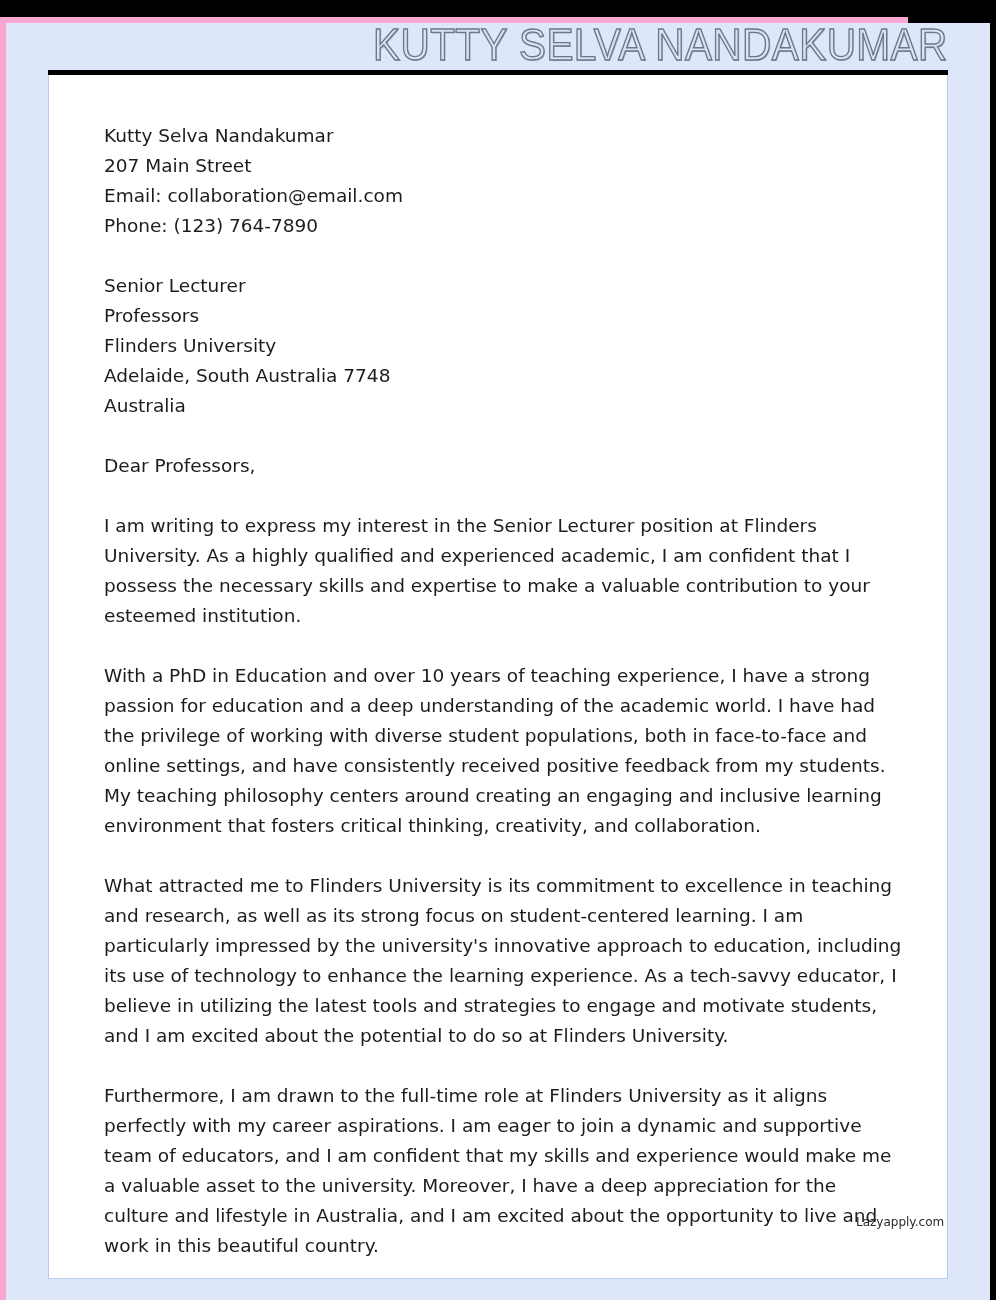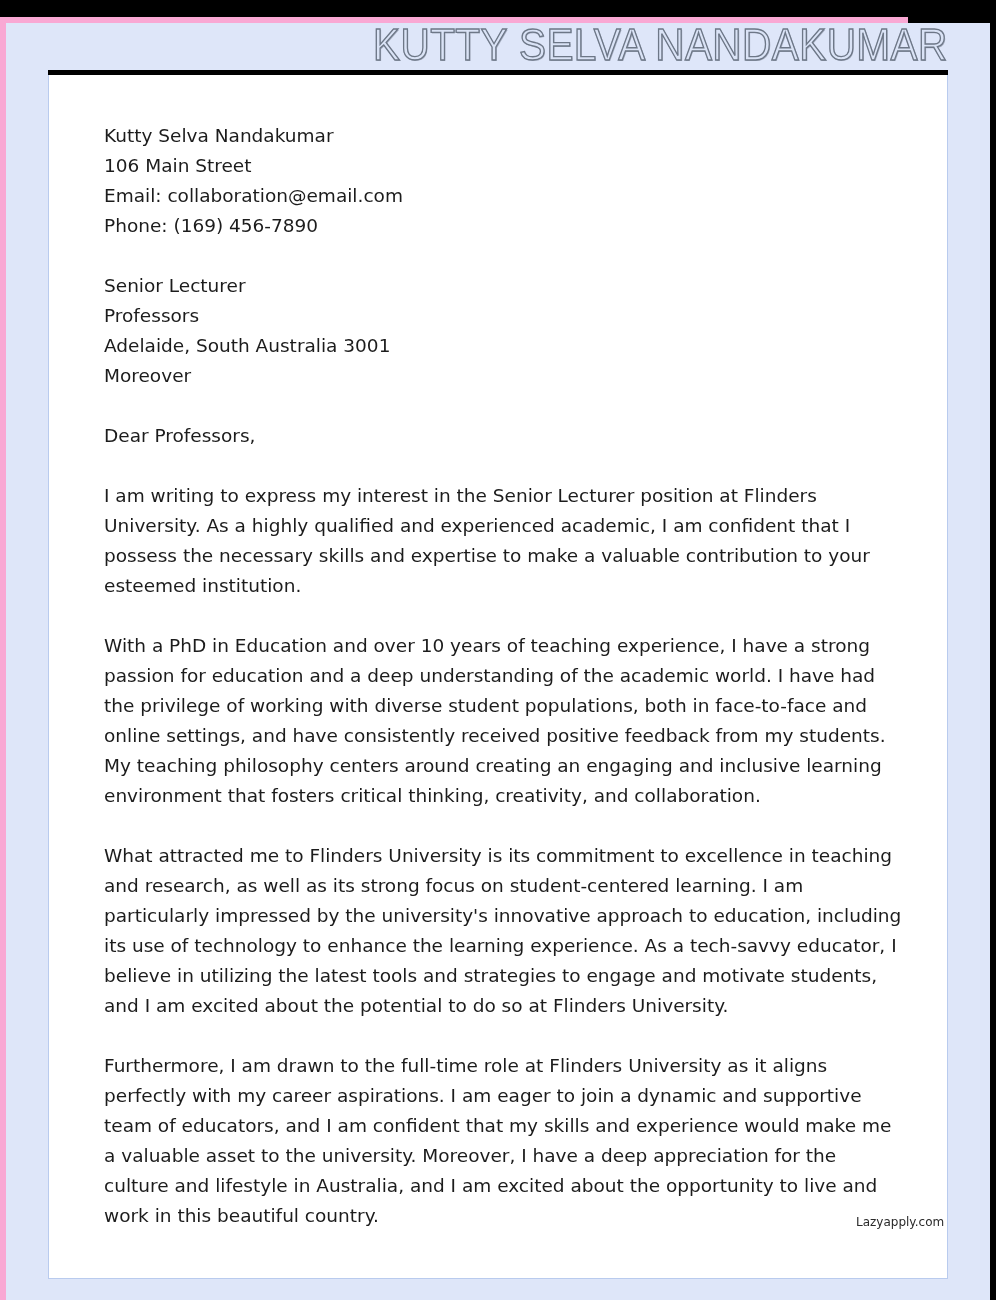--- a/index.html
+++ b/index.html
@@ -135,30 +135,31 @@
       <div class="doc-title">KUTTY SELVA NANDAKUMAR</div>
     </div>
     <div class="title-rule"></div>
 
     <div class="sheet"></div>
 
     <div class="letter">
 
       <div class="block">
         <div class="line">Kutty Selva Nandakumar</div>
-        <div class="line">106 Main Street</div>
+        <div class="line">207 Main Street</div>
         <div class="line">Email: collaboration@email.com</div>
-        <div class="line">Phone: (169) 456-7890</div>
+        <div class="line">Phone: (123) 764-7890</div>
       </div>
 
       <div class="block">
         <div class="line">Senior Lecturer</div>
         <div class="line">Professors</div>
-        <div class="line">Adelaide, South Australia 3001</div>
-        <div class="line">Moreover</div>
+        <div class="line">Flinders University</div>
+        <div class="line">Adelaide, South Australia 7748</div>
+        <div class="line">Australia</div>
       </div>
 
       <div class="para">Dear Professors,</div>
 
       <div class="para">I am writing to express my interest in the Senior Lecturer position at Flinders University. As a highly qualified and experienced academic, I am confident that I possess the necessary skills and expertise to make a valuable contribution to your esteemed institution.</div>
       <div class="para">With a PhD in Education and over 10 years of teaching experience, I have a strong passion for education and a deep understanding of the academic world. I have had the privilege of working with diverse student populations, both in face-to-face and online settings, and have consistently received positive feedback from my students. My teaching philosophy centers around creating an engaging and inclusive learning environment that fosters critical thinking, creativity, and collaboration.</div>
       <div class="para">What attracted me to Flinders University is its commitment to excellence in teaching and research, as well as its strong focus on student-centered learning. I am particularly impressed by the university's innovative approach to education, including its use of technology to enhance the learning experience. As a tech-savvy educator, I believe in utilizing the latest tools and strategies to engage and motivate students, and I am excited about the potential to do so at Flinders University.</div>
       <div class="para">Furthermore, I am drawn to the full-time role at Flinders University as it aligns perfectly with my career aspirations. I am eager to join a dynamic and supportive team of educators, and I am confident that my skills and experience would make me a valuable asset to the university. Moreover, I have a deep appreciation for the culture and lifestyle in Australia, and I am excited about the opportunity to live and work in this beautiful country.</div>
 
     </div>

